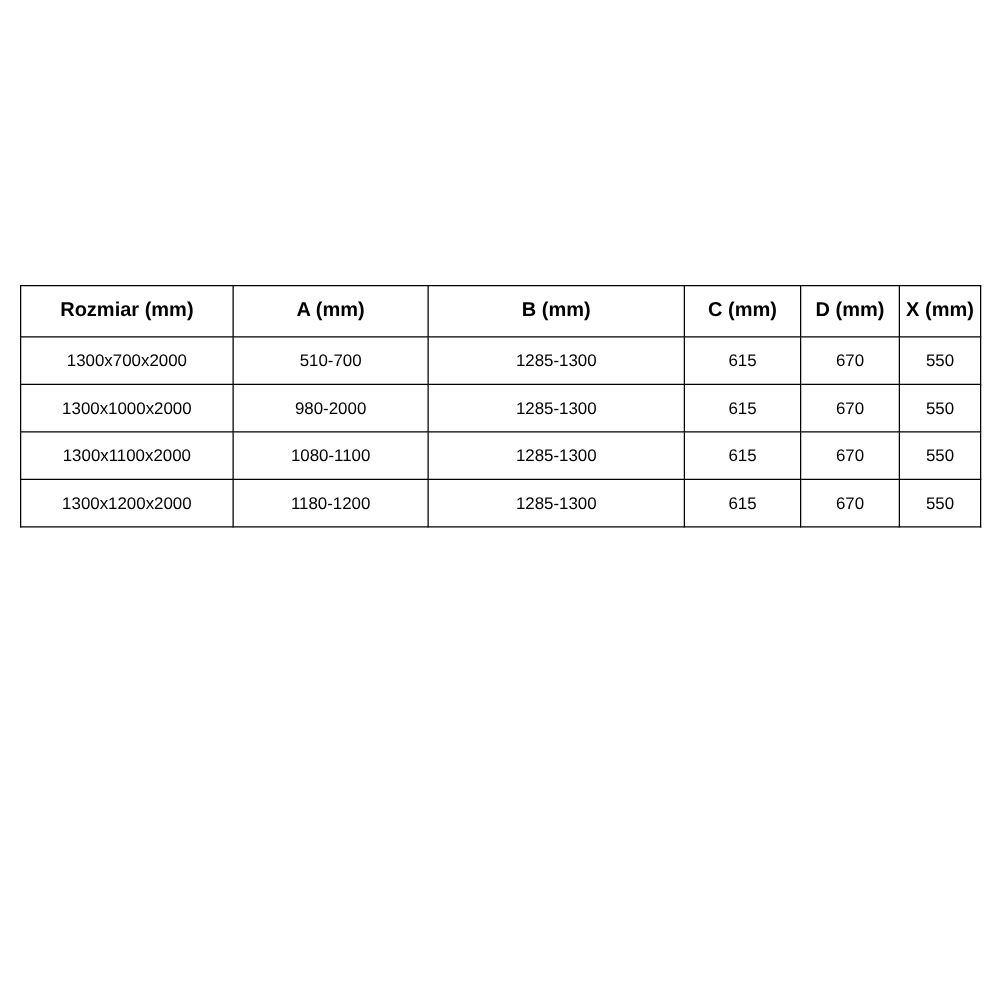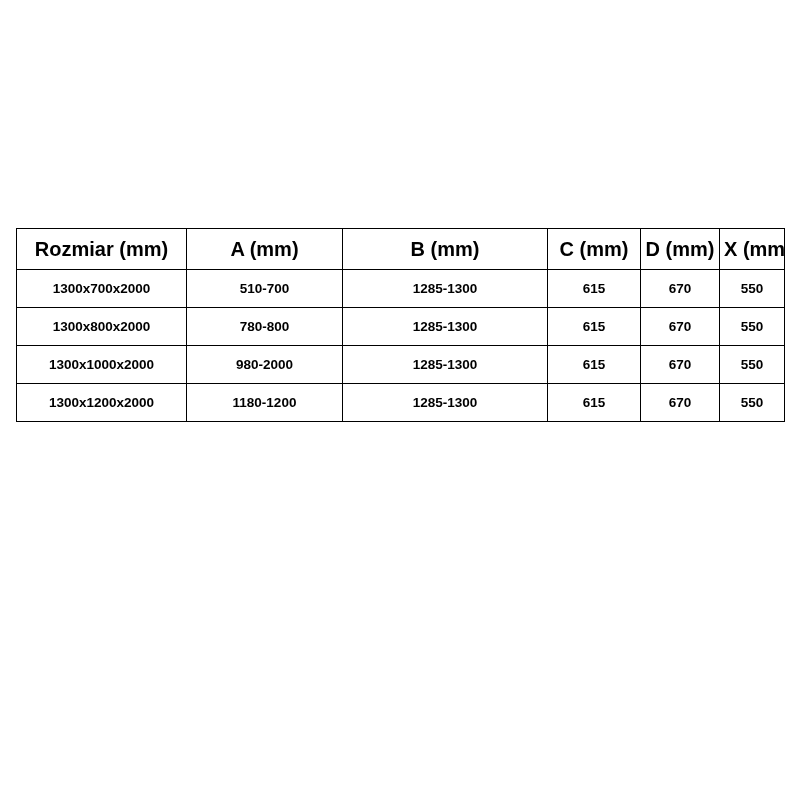--- a/index.html
+++ b/index.html
@@ -34,25 +34,25 @@
     color: #000000;
     font-size: 13.5px;
     height: 38px;
     padding: 0 4px;
     box-sizing: border-box;
     white-space: nowrap;
     overflow: hidden;
   }
   table.size-table thead th {
     font-weight: bold;
-    font-size: 20px;
+    font-size: 16px;
     height: 41px;
   }
   table.size-table tbody td {
-    font-weight: bold;
+    font-weight: normal;
     margin-left: 39px;
   }
   
   col.c0 { width: 170px; }
   col.c1 { width: 156px; }
   col.c2 { width: 205px; }
   col.c3 { width: 93px; }
   col.c4 { width: 79px; }
   col.c5 { width: 65px; }
 </style>
@@ -83,30 +83,30 @@
       <tbody>
         <tr>
           <td>1300x700x2000</td>
           <td>510-700</td>
           <td>1285-1300</td>
           <td>615</td>
           <td>670</td>
           <td>550</td>
         </tr>
         <tr>
-          <td>1300x800x2000</td>
-          <td>780-800</td>
+          <td>1300x1000x2000</td>
+          <td>980-2000</td>
           <td>1285-1300</td>
           <td>615</td>
           <td>670</td>
           <td>550</td>
         </tr>
         <tr>
-          <td>1300x1000x2000</td>
-          <td>980-2000</td>
+          <td>1300x1100x2000</td>
+          <td>1080-1100</td>
           <td>1285-1300</td>
           <td>615</td>
           <td>670</td>
           <td>550</td>
         </tr>
         <tr>
           <td>1300x1200x2000</td>
           <td>1180-1200</td>
           <td>1285-1300</td>
           <td>615</td>

